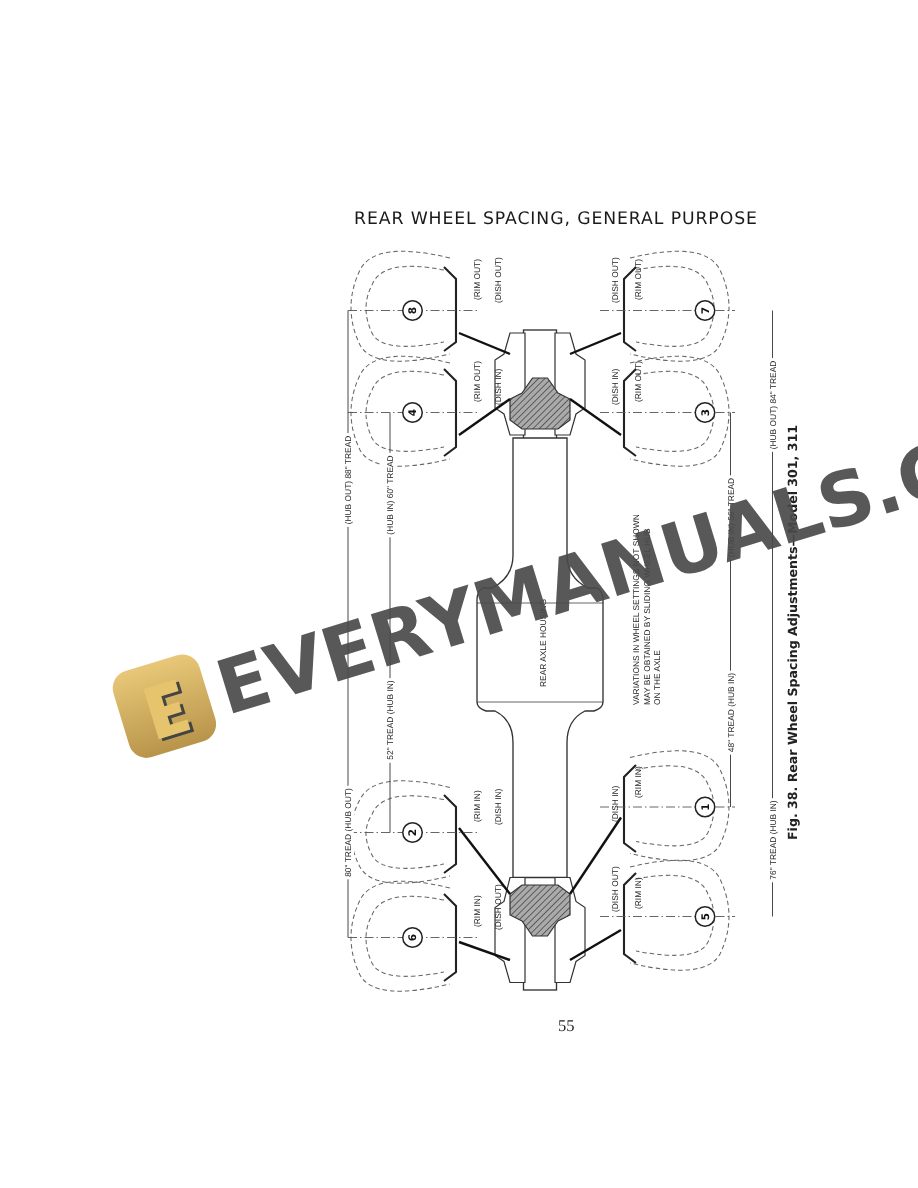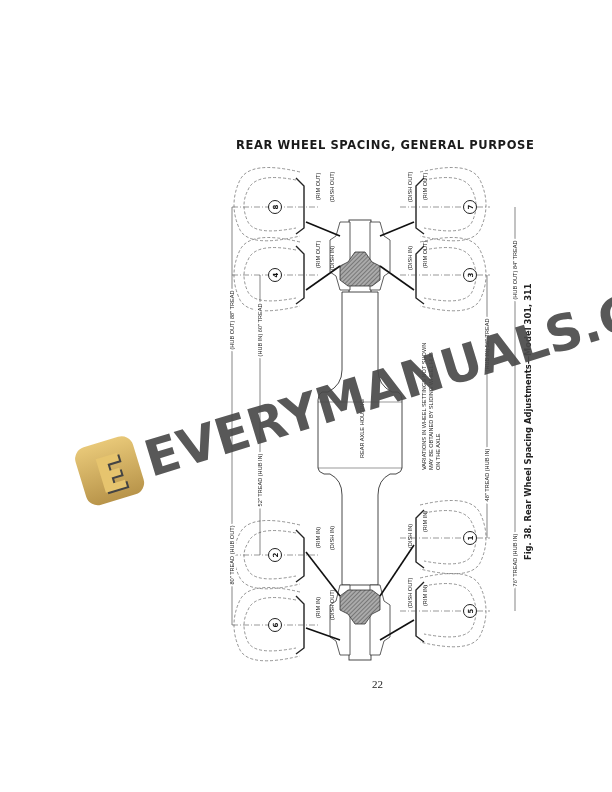--- a/index.html
+++ b/index.html
@@ -1,17 +1,17 @@
 <!DOCTYPE html>
 <html><head>
 <meta charset="utf-8">
 <style>
   html, body { margin: 0; padding: 0; background: #ffffff; }
   body { width: 612px; height: 792px; position: relative; overflow: hidden; font-family: "Liberation Sans", sans-serif; }
-  .page-title { position: absolute; left: 236px; top: 138px; width: 300px; font-family: "DejaVu Sans", sans-serif; font-weight: bold; font-size: 11.5px; letter-spacing: 0.6px; color: #1a1a1a; white-space: nowrap; }
+  .page-title { position: absolute; left: 236px; top: 138px; width: 300px; font-family: "DejaVu Sans", sans-serif; font-weight: normal; font-size: 11.5px; letter-spacing: 0.6px; color: #1a1a1a; white-space: nowrap; }
   .page-number { position: absolute; left: 372px; top: 678px; font-family: "Liberation Serif", serif; font-size: 11px; color: #222; }
   .diagram { position: absolute; left: 0; top: 0; }
   .vlabel { font-family: "Liberation Sans", sans-serif; font-size: 5.6px; fill: #222; }
   .caption { font-family: "DejaVu Sans", sans-serif; font-weight: bold; font-size: 8.4px; fill: #222; }
   .watermark-text { font-family: "DejaVu Sans", sans-serif; font-weight: bold; font-size: 50px; fill: #4a4a4a; opacity: 0.92; }
 </style>
 </head>
 <body>
 
 <div class="page-title">REAR WHEEL SPACING, GENERAL PURPOSE</div>
@@ -173,13 +173,13 @@
   <g transform="translate(78,470) rotate(-17)">
     <g>
       <rect x="0" y="-20" width="60" height="60" rx="12" fill="url(#logoGrad)"></rect>
       <path d="M20,-5 L42,-5 L42,3 L30,3 L30,10 L40,10 L40,17 L30,17 L30,23 L42,23 L42,30 L20,30 Z" fill="#444" transform="translate(2,2)"></path>
       <path d="M20,-5 L42,-5 L42,3 L30,3 L30,10 L40,10 L40,17 L30,17 L30,23 L42,23 L42,30 L20,30 Z" fill="#e6c46e"></path>
     </g>
     <text class="watermark-text" x="68" y="28">EVERYMANUALS.COM</text>
   </g>
 </svg>
 
-<div class="page-number">22</div>
+<div class="page-number">55</div>
 
 </body></html>

